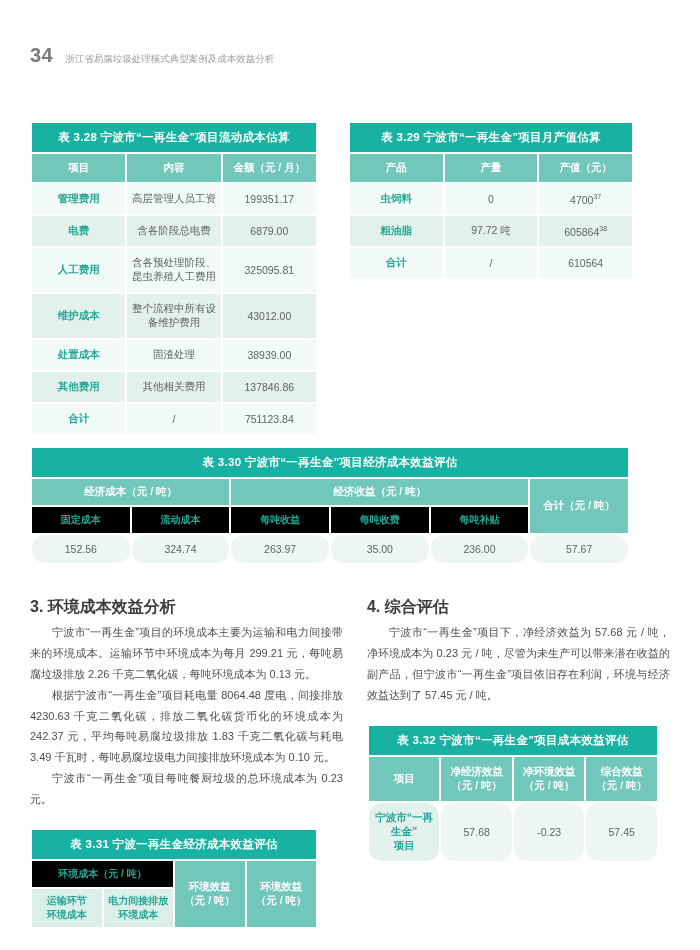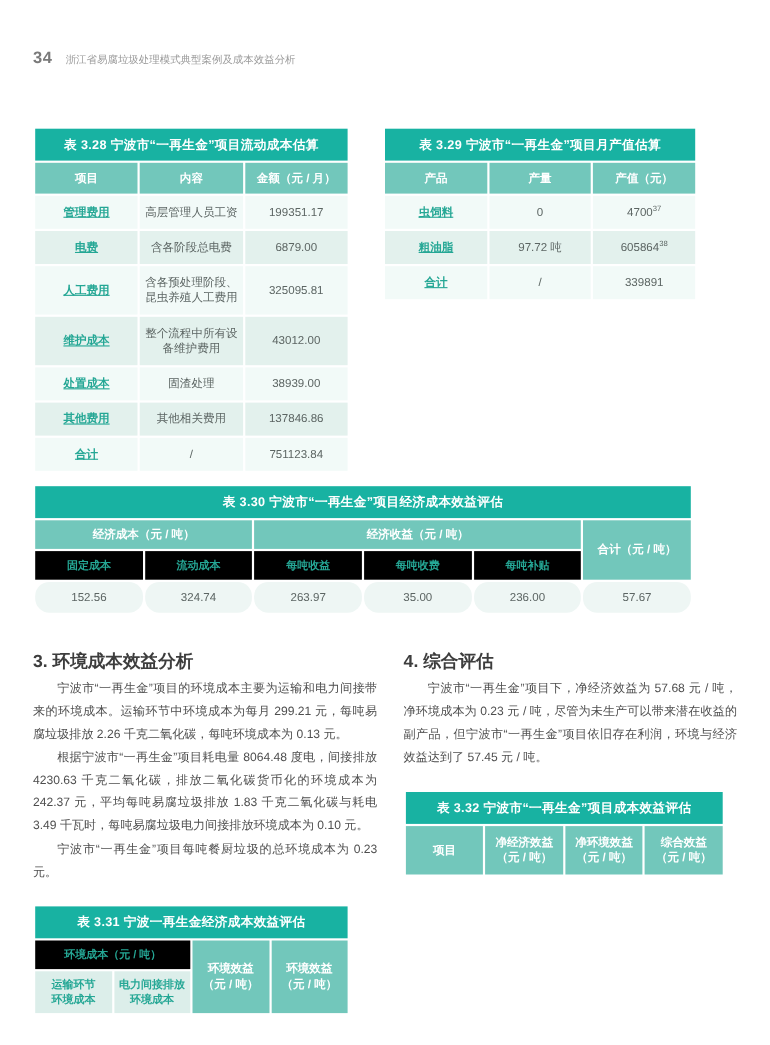--- a/index.html
+++ b/index.html
@@ -2,32 +2,32 @@
 <html><head>
 <meta charset="utf-8">
 <style>
   * { margin:0; padding:0; box-sizing:border-box; }
   html,body { width:700px; height:950px; background:#ffffff; }
   body { font-family:"Liberation Sans","DejaVu Sans",sans-serif; color:#555; overflow:hidden; }
   .page { width:700px; height:950px; padding:44px 30px 0 30px; }
 
   
   .page-header { display:flex; align-items:baseline; }
-  .page-num { font-size:15px; font-weight:bold; color:#7a7a7a; letter-spacing:0.5px; }
+  .page-num { font-size:20px; font-weight:bold; color:#7a7a7a; letter-spacing:0.5px; }
   .page-header-title { font-size:9.5px; color:#9b9b9b; margin-left:12px; }
 
   
   table { border-collapse:separate; border-spacing:2px; table-layout:fixed; }
   td, th { text-align:center; vertical-align:middle; font-weight:normal; }
   .tbl-title { background:#18b2a2; color:#fff; font-weight:bold; font-size:11.5px; padding:7px 4px; letter-spacing:0.3px; }
   .hdr { background:#72c7bb; color:#fff; font-size:10.5px; font-weight:bold; padding:7px 3px; }
   .subhdr { background:#000000; color:#25a795; font-size:10px; font-weight:bold; padding:6px 3px; white-space:pre-line; }
   .subhdr2 { background:#dceeea; color:#25a795; font-size:10px; font-weight:bold; padding:5px 3px; white-space:pre-line; }
   .cell { font-size:10.5px; color:#5c6563; padding:8px 4px; }
-  .key { color:#25a795; font-weight:bold; white-space:pre-line;text-decoration:underline; }
+  .key { color:#25a795; font-weight:bold; white-space:pre-line; }
   .row-a td { background:#f2faf8; }
   .row-b td { background:#e3f1ed; }
   .val-row td { background:#eef6f4;border-radius:13px; }
   sup { font-size:7px; color:#5c6563; }
 
   
   .tables-row { display:flex; gap:30px; margin-top:54px; align-items:flex-start; }
   .t328 { width:288px; }
   .t329 { width:286px; }
   .t330 { width:600px; margin-top:10px; }
@@ -118,21 +118,21 @@
         <td class="cell"><span>4700</span><sup>37</sup></td>
       </tr>
       <tr class="row-b">
         <td class="cell key">粗油脂</td>
         <td class="cell">97.72 吨</td>
         <td class="cell"><span>605864</span><sup>38</sup></td>
       </tr>
       <tr class="row-a">
         <td class="cell key">合计</td>
         <td class="cell">/</td>
-        <td class="cell"><span>339891</span></td>
+        <td class="cell"><span>610564</span></td>
       </tr>
     </tbody>
       </table>
   </div>
 
   <table class="t330">
     <tbody>
         <tr>
           <td class="tbl-title" colspan="6">表 3.30 宁波市“一再生金”项目经济成本效益评估</td>
         </tr>
@@ -201,18 +201,25 @@
             </tr>
         <tr>
           <th class="hdr" style="width:33%">项目</th>
           <th class="hdr" style="width:22.3%">净经济效益
 （元 / 吨）</th>
           <th class="hdr" style="width:22.3%">净环境效益
 （元 / 吨）</th>
           <th class="hdr" style="width:22.3%">综合效益
 （元 / 吨）</th>
         </tr>
+        <tr class="val-row">
+          <td class="cell key" style="background:#e3f1ed">宁波市“一再生金”
+项目</td>
+          <td class="cell">57.68</td>
+          <td class="cell">-0.23</td>
+          <td class="cell">57.45</td>
+        </tr>
       </tbody>
         </table>
     </div>
 
   </div>
 </div>
 
 </body></html>

